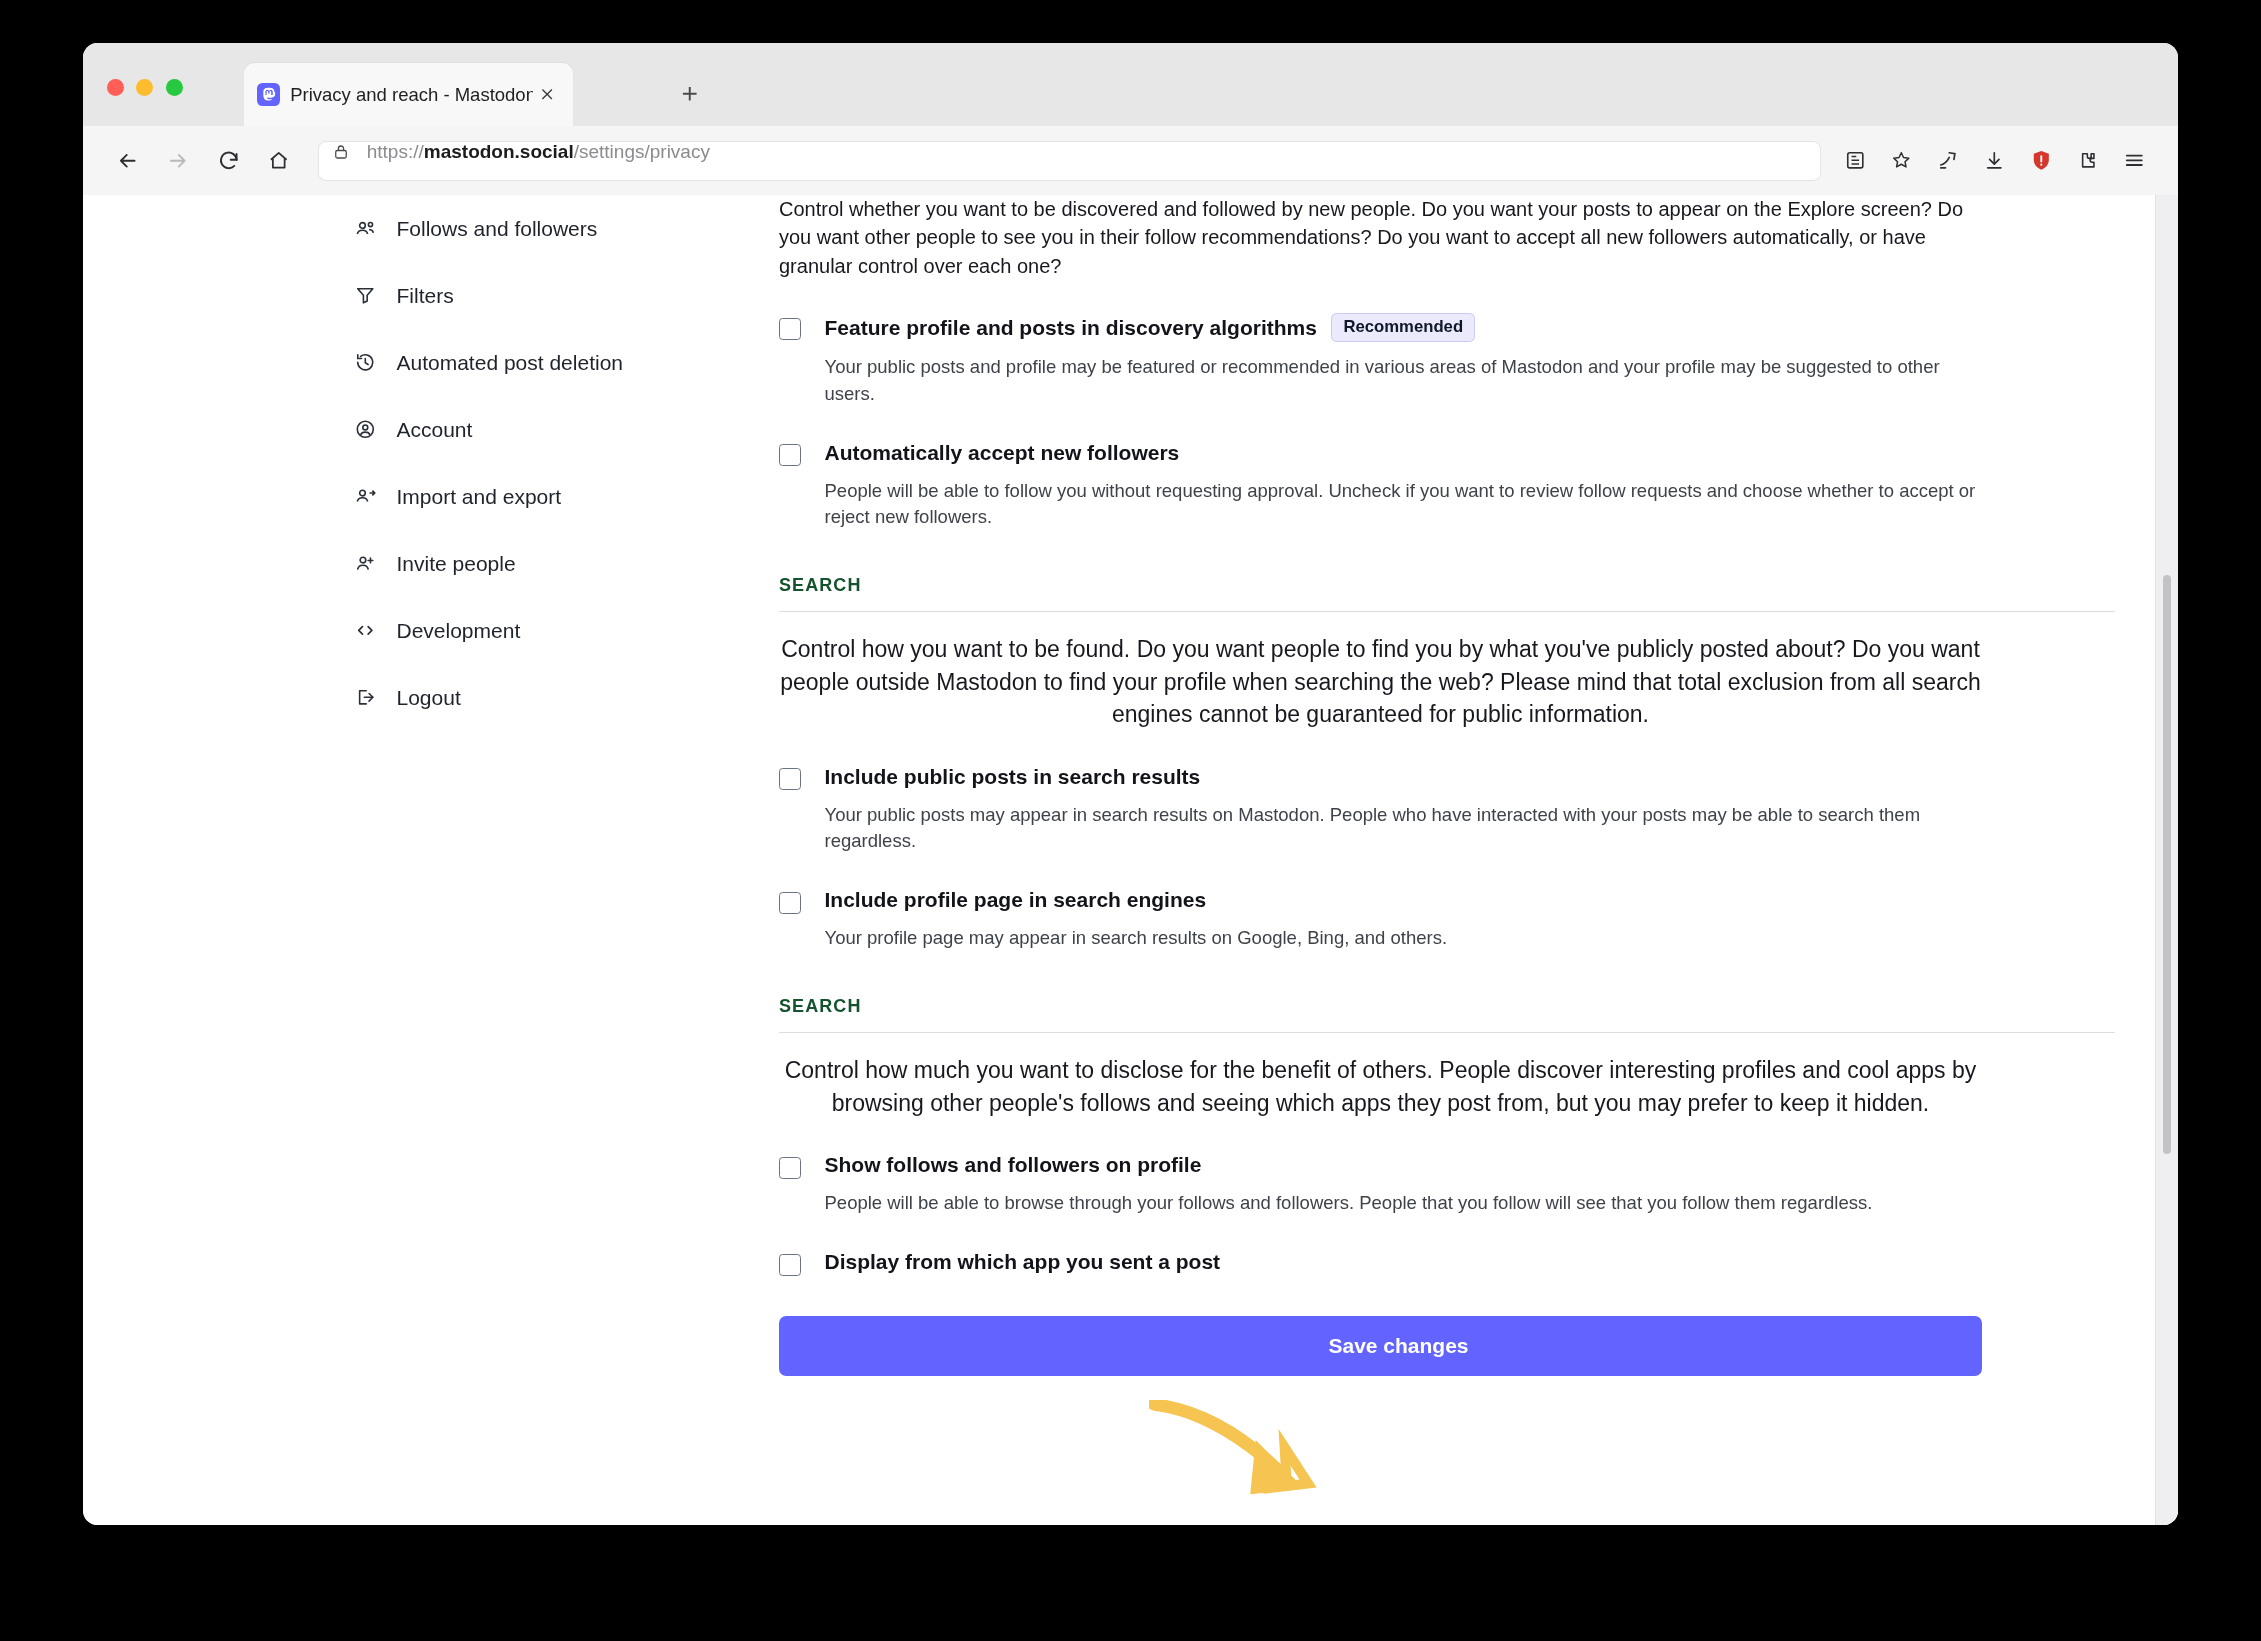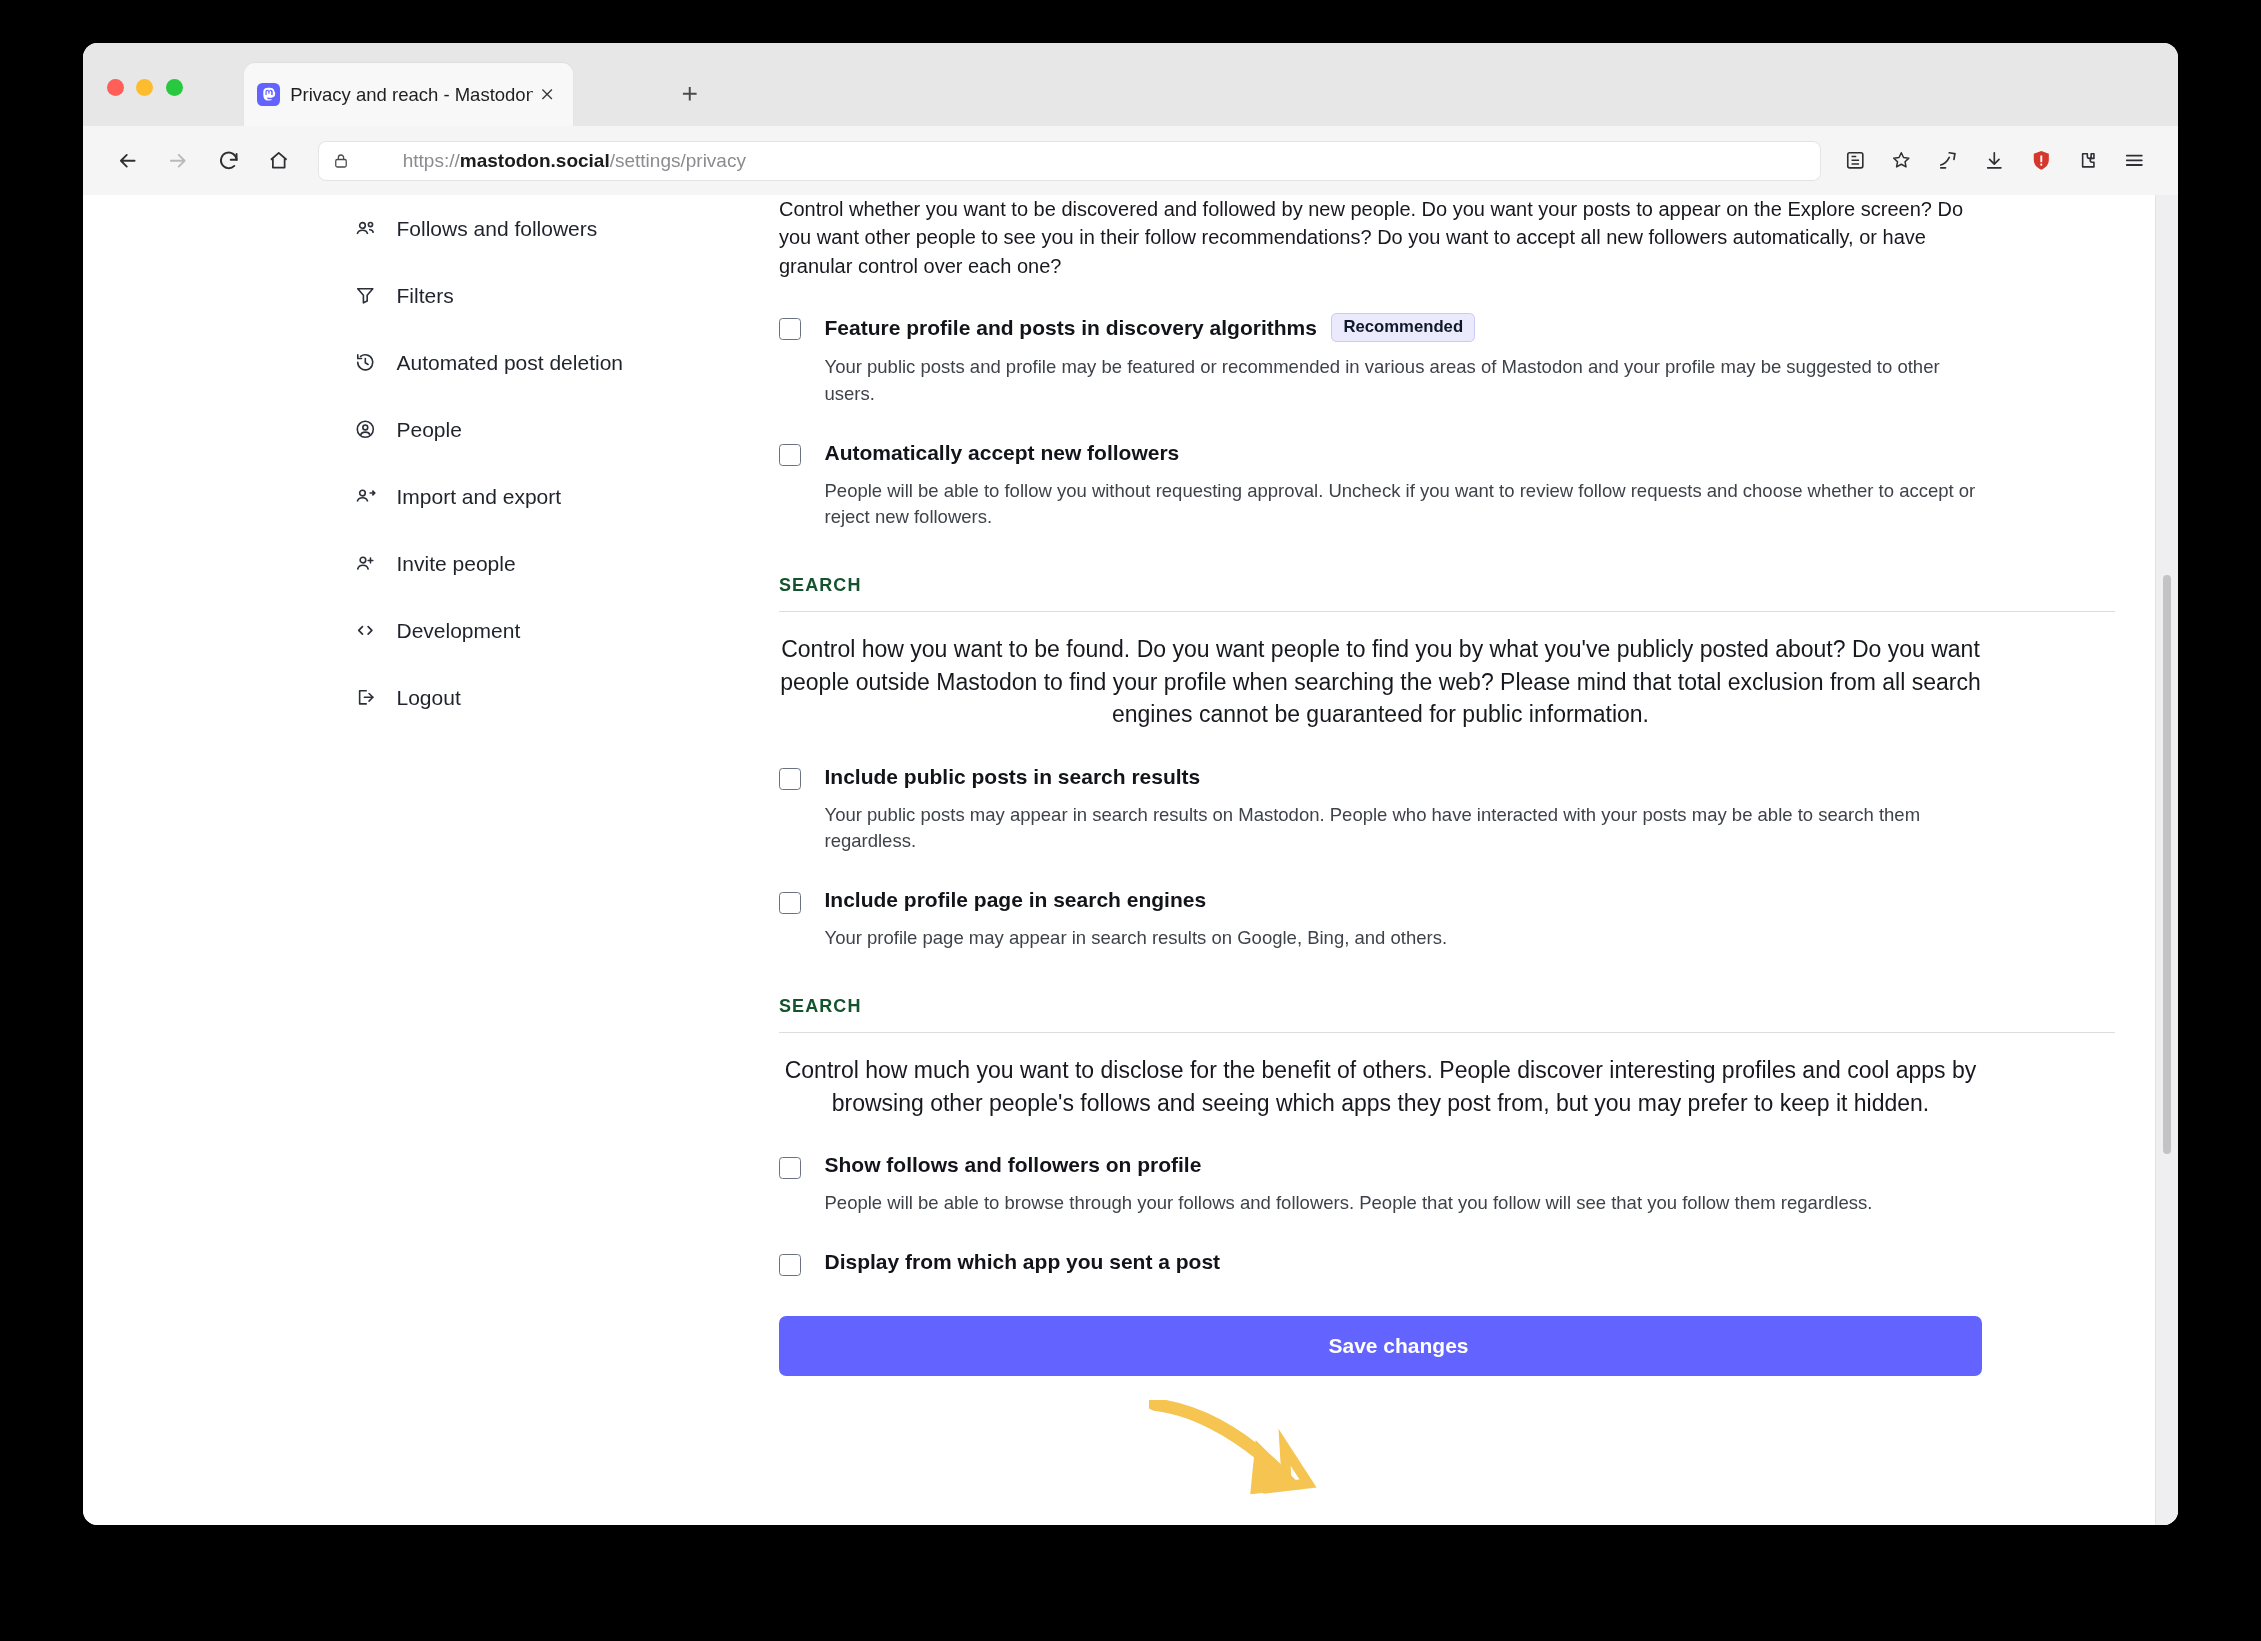--- a/index.html
+++ b/index.html
@@ -98,25 +98,24 @@
     margin-right: 5.4px;
   }
   .navbtn svg { width: 23.5px; height: 23.5px; }
   .navbtn.disabled { color: #b9b9bd; }
 
   .urlbar {
     flex: 1;
     height: 40px;
     background: #ffffff;
     border-radius: 8.1px;
-    display: flex; align-items: center;
+    display: flex; 
     padding: 0 14.5px;
     margin: 0 12.7px 0 11px;
     box-shadow: inset 0 0 0 0.9px #e3e2e4;
-    gap: 36px;
   }
   .urlbar .lock { width: 22px; height: 22px; color: #4a4a4e; flex: none; margin-right: 12.7px; }
   .urlbar .lock svg { width: 18px; height: 22px; }
   .url-text { font-size: 19px; color: #8b8b90; white-space: nowrap; }
   .url-text b { color: #1c1c1f; font-weight: 700; }
 
   .tool-icons { display: flex; align-items: center; gap: 3.6px; flex: none; }
   .ticon {
     width: 43px; height: 43px;
     display: flex; align-items: center; justify-content: center;
@@ -413,21 +412,21 @@
             <span class="ni-label">Automated post deletion</span>
           </div>
           <div class="nav-item">
             <span class="ni-icon">
               <svg viewBox="0 0 24 24" stroke="currentColor" stroke-width="1.7" fill="none">
                 <circle cx="12" cy="12" r="8.5"></circle>
                   <circle cx="12" cy="10" r="2.6"></circle>
                 <path d="M7 18c.8-2 2.7-3 5-3s4.2 1 5 3"></path>
               </svg>
             </span>
-            <span class="ni-label">People</span>
+            <span class="ni-label">Account</span>
           </div>
           <div class="nav-item">
             <span class="ni-icon">
               <svg viewBox="0 0 24 24" stroke="currentColor" stroke-width="1.7" fill="none">
                 <circle cx="9" cy="8.5" r="3"></circle>
                   <path d="M3.5 17.5c.6-2.6 2.8-4 5.5-4s4.9 1.4 5.5 4"></path>
                 <path d="M16.5 8.5h5M19.5 6l2.5 2.5-2.5 2.5"></path>
               </svg>
             </span>
             <span class="ni-label">Import and export</span>

